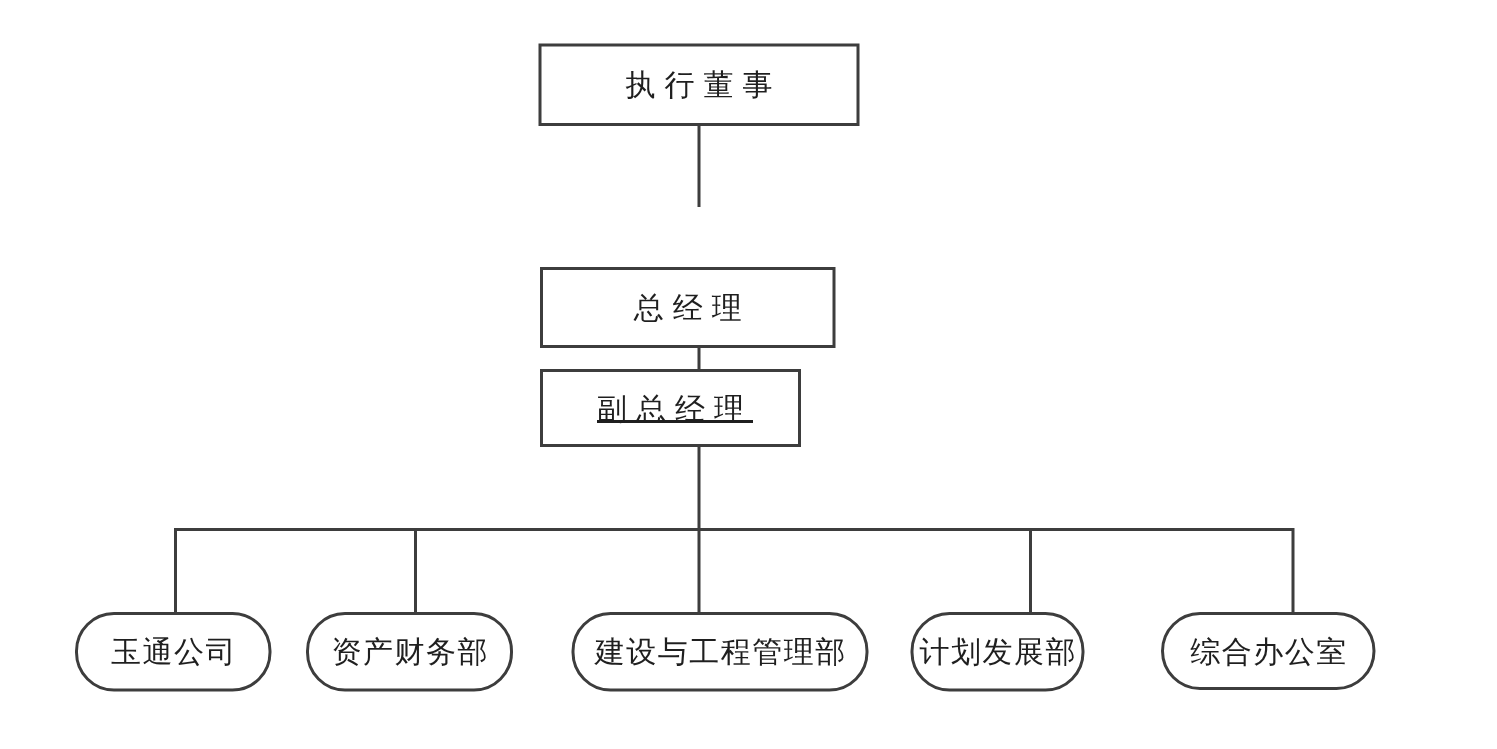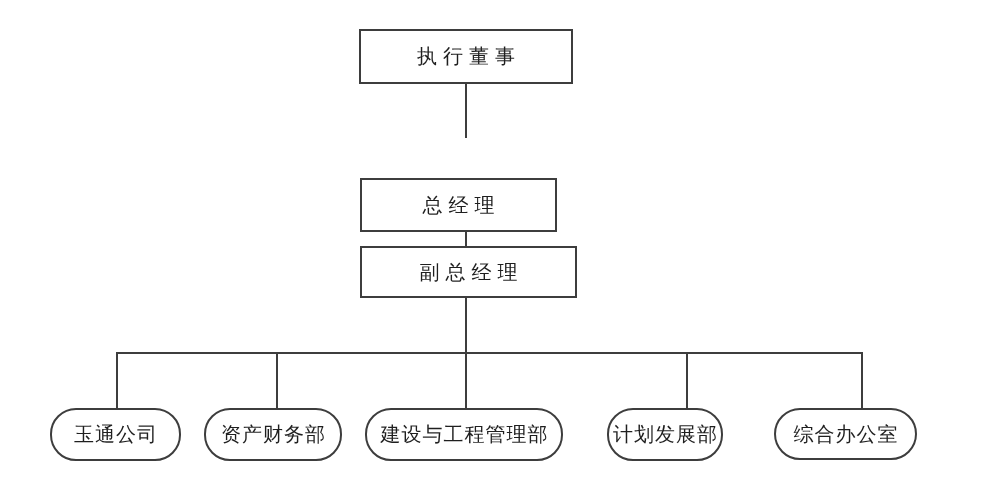--- a/index.html
+++ b/index.html
@@ -38,25 +38,25 @@
     border-radius: 26px;
   }
   .line {
     position: absolute;
     background: #3d3d3d;
     z-index: 1;
   }
   
   .b-exec   { left: 359px; top: 29px;  width: 214px; height: 55px; }
   .b-gm     { left: 360px; top: 138px; width: 197px; height: 54px; margin-top: 40px; }
-  .b-dgm    { left: 360px; top: 246px; width: 217px; height: 52px; }
+  .b-dgm    { left: 360px; top: 246px; width: 174px; height: 52px; text-decoration: underline; }
   
   .d-0 { left: 50px;  top: 408px; width: 131px; height: 53px; }
   .d-1 { left: 204px; top: 408px; width: 138px; height: 53px; }
-  .d-2 { left: 365px; top: 408px; width: 198px; height: 53px; }
+  .d-2 { left: 381px; top: 408px; width: 198px; height: 53px; }
   .d-3 { left: 607px; top: 408px; width: 116px; height: 53px; }
   .d-4 { left: 774px; top: 408px; width: 143px; height: 52px; text-align: right; }
   
   .v-exec-gm  { left: 465px; top: 84px;  width: 2px; height: 54px; }
   .v-gm-dgm   { left: 465px; top: 192px; width: 2px; height: 54px; }
   .v-dgm-bus  { left: 465px; top: 298px; width: 2px; height: 56px; }
   .h-bus      { left: 116px; top: 352px; width: 747px; height: 2px; }
   .drop-0 { left: 116px; top: 354px; width: 2px; height: 54px; }
   .drop-1 { left: 276px; top: 354px; width: 2px; height: 54px; }
   .drop-2 { left: 465px; top: 354px; width: 2px; height: 54px; }

